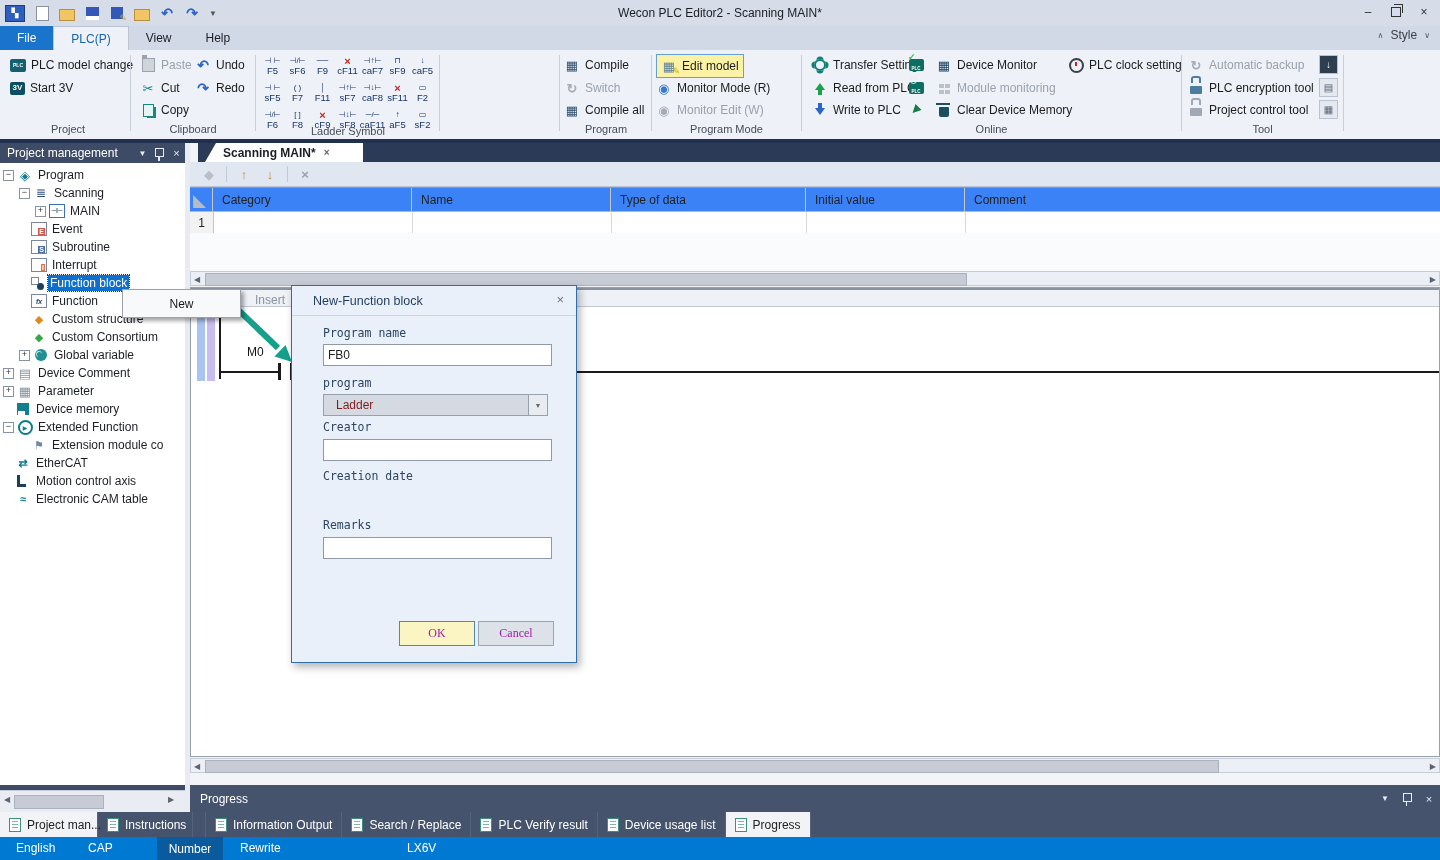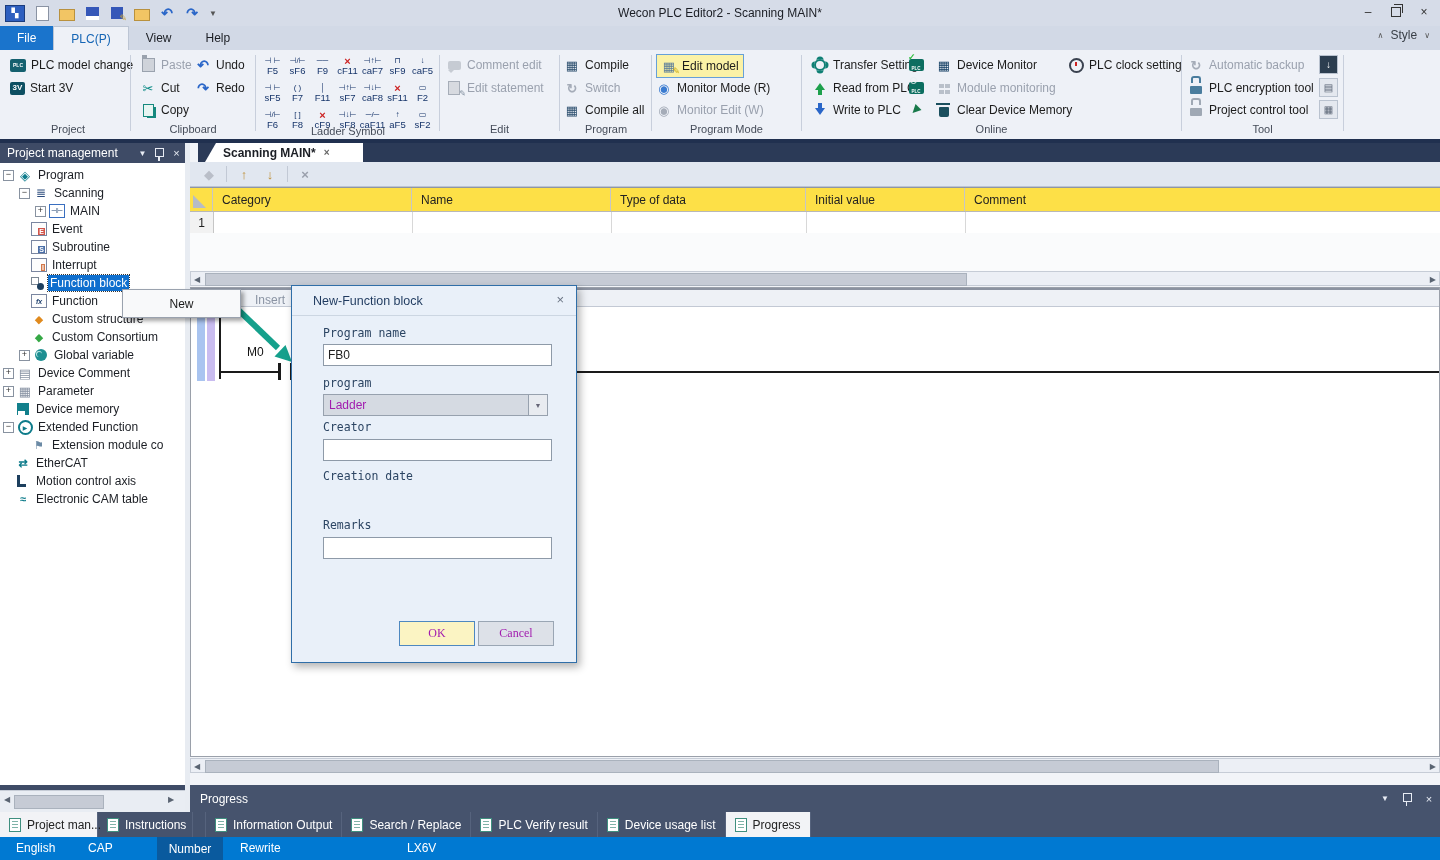--- a/index.html
+++ b/index.html
@@ -111,21 +111,21 @@
   #tabbar{position:absolute;left:8px;top:0;width:1348px;height:19px;background:#2b3a57}
   .doc-tab{position:absolute;left:7px;top:0;width:140px;height:19px;background:#fff;display:flex;align-items:center;
            clip-path:polygon(11px 0,100% 0,100% 100%,0 100%);padding-left:18px;font-weight:bold;gap:8px}
   .tab-close{color:#666;font-size:10px}
   #tab-dd{position:absolute;right:8px;top:5px;color:#e8ecf4;font-size:8px}
   #edit-toolbar{position:absolute;left:0;top:19px;width:1250px;height:25px;background:#e1e7f0;border-bottom:1px solid #bcc4d2;display:flex;align-items:center;gap:8px;padding-left:10px;box-sizing:border-box}
   .tbtn{width:18px;height:18px;display:inline-flex;align-items:center;justify-content:center;font-size:13px}
   .tsep{width:1px;height:16px;background:#c2c9d5}
   
   #vtable{position:absolute;left:0;top:44px;width:1250px}
-  .thead{display:flex;height:23px;background:#fde047;border-top:1px solid #8f96a3;border-bottom:1px solid #b8b8b8}
+  .thead{display:flex;height:23px;background:#3b82f6;border-top:1px solid #8f96a3;border-bottom:1px solid #b8b8b8}
   .th{border-right:1px solid #c6c6c6;display:flex;align-items:center;padding-left:9px;box-sizing:border-box;color:#222}
   .corner{width:23px;padding:0;position:relative}
   .corner::before{content:"";position:absolute;left:3px;bottom:3px;width:0;height:0;border-left:13px solid #b6bcc6;border-top:13px solid transparent}
   .trow1{display:flex;height:22px;background:#fff;border-bottom:1px solid #c6c6c6}
   .td{border-right:1px solid #d8d8d8;box-sizing:border-box}
   .rowhdr{width:23px;background:#f2f2f2;display:flex;align-items:center;justify-content:center;color:#222;border-right:1px solid #c6c6c6}
   #table-filler{position:absolute;left:0;top:90px;width:1250px;height:38px;background:#fafbfc}
   
   .hscroll{position:absolute;left:0;width:1250px;height:15px;background:#eceff5;border:1px solid #c6ccd6;box-sizing:border-box}
   
@@ -153,21 +153,21 @@
   #ctxmenu{left:122px;top:289px;width:117px;height:27px;background:#f8f9fa;border:1px solid #9aa2ae;box-shadow:3px 3px 4px rgba(0,0,0,.35);z-index:60}
   #ctxmenu .mi{height:100%;display:flex;align-items:center;justify-content:center;color:#1a1a1a}
   
   #dialog{left:291px;top:285px;width:284px;height:376px;background:#e9f0f9;border:1px solid #2f6ea8;box-shadow:3px 4px 8px rgba(0,0,0,.3);z-index:70}
   .dlg-title{height:29px;display:flex;align-items:center;padding-left:21px;color:#1f3a5f;font-size:12.5px;border-bottom:1px solid #ccd6e2}
   .dlg-close{position:absolute;right:12px;top:6px;color:#6a7484;font-size:13px}
   .dlabel{position:absolute;left:31px;font-family:"DejaVu Sans Mono",monospace;font-size:11.5px;color:#2c4563}
   .dfield{position:absolute;left:31px;width:219px;height:20px;border:1px solid #8e9aa8;background:#fff;font-family:"Liberation Sans",sans-serif;font-size:12px;color:#222;padding:0 4px;box-sizing:content-box}
   .dfield.ro{background:#e4e9f0;color:#7b8390}
   .dsel{position:absolute;left:31px;width:225px;height:22px;border:1px solid #97a1ae;background:#d5dae2;display:flex;align-items:center;box-sizing:border-box}
-  .dsel .selval{flex:1;padding-left:5px;color:#a21caf}
+  .dsel .selval{flex:1;padding-left:12px;color:#7f1d1d}
   .dsel .selbtn{width:18px;height:100%;border-left:1px solid #97a1ae;background:#e8ebf0;display:flex;align-items:center;justify-content:center;font-size:7px;color:#667}
   .dbtn{position:absolute;top:335px;width:74px;height:23px;display:flex;align-items:center;justify-content:center;font-family:Liberation Serif, serif;font-size:12px;color:#a21caf}
   .dbtn.ok{left:107px;background:#fbf4c3;border:1px solid #4e88c0}
   .dbtn.cancel{left:186px;background:#dde1e8;border:1px solid #9aa6b4}
   #arrow-wrap{left:218px;top:294px;width:84px;height:76px;z-index:40;pointer-events:none}
 </style>
 </head>
 <body>
 
 <div id="app">
@@ -344,35 +344,20 @@
           <span class="lk">aF5</span>
         </div>
       <div class="lbtn" style="left:152px;top:54px">
           <span class="lg">▭</span>
           <span class="lk">sF2</span>
         </div>
       <div class="grp-label" style="bottom:-1px">Ladder Symbol</div>
     </div>
     <div class="vsep" style="left:439px"></div>
 
-    <div class="grp" style="left:442px;width:115px">
-      <div class="ritem dis" style="left:4px;top:2px">
-        <span class="ic">
-            <span class="ic-bubble"></span>
-          </span>
-        <span>Comment edit</span>
-        </div>
-      <div class="ritem dis" style="left:4px;top:25px">
-        <span class="ic">
-            <span class="ic-pagegray"></span>
-          </span>
-        <span>Edit statement</span>
-        </div>
-      <div class="grp-label">Edit</div>
-    </div>
     <div class="vsep" style="left:559px"></div>
 
     <div class="grp" style="left:562px;width:88px">
       <div class="ritem" style="left:2px;top:2px">
         <span class="ic ic-grid">▦</span>
         <span>Compile</span>
         </div>
       <div class="ritem dis" style="left:2px;top:25px">
         <span class="ic ic-refresh">↻</span>
         <span>Switch</span>

